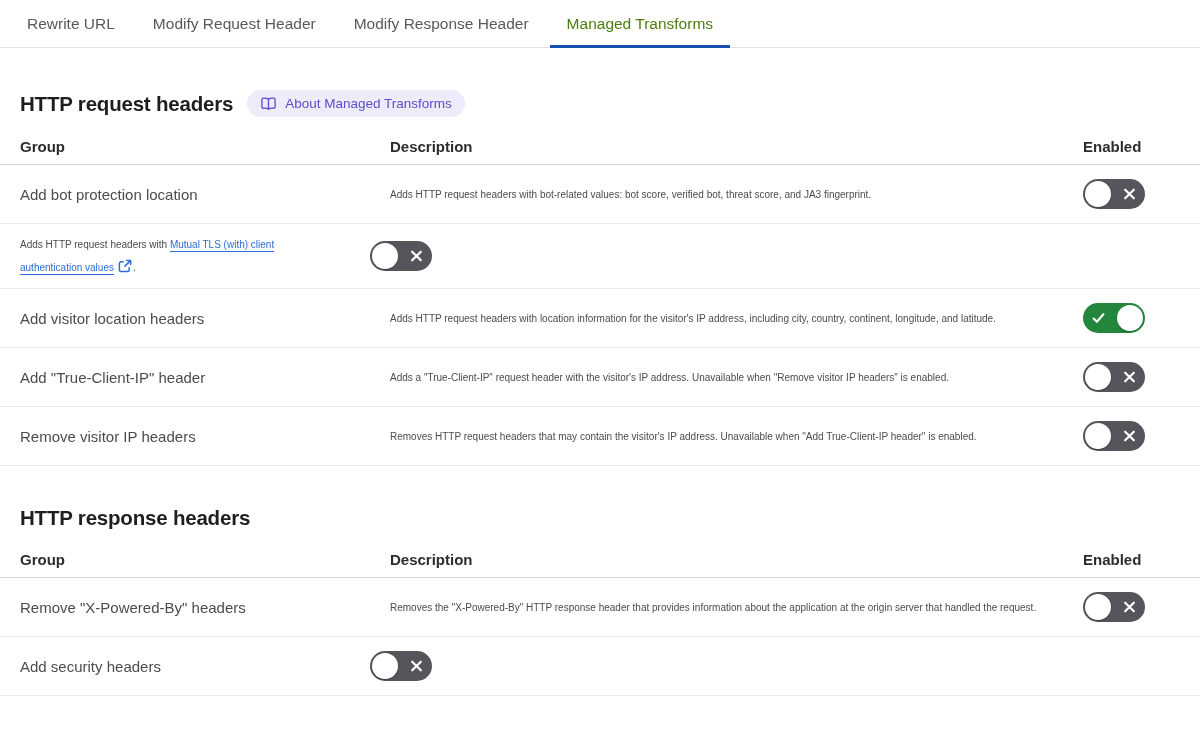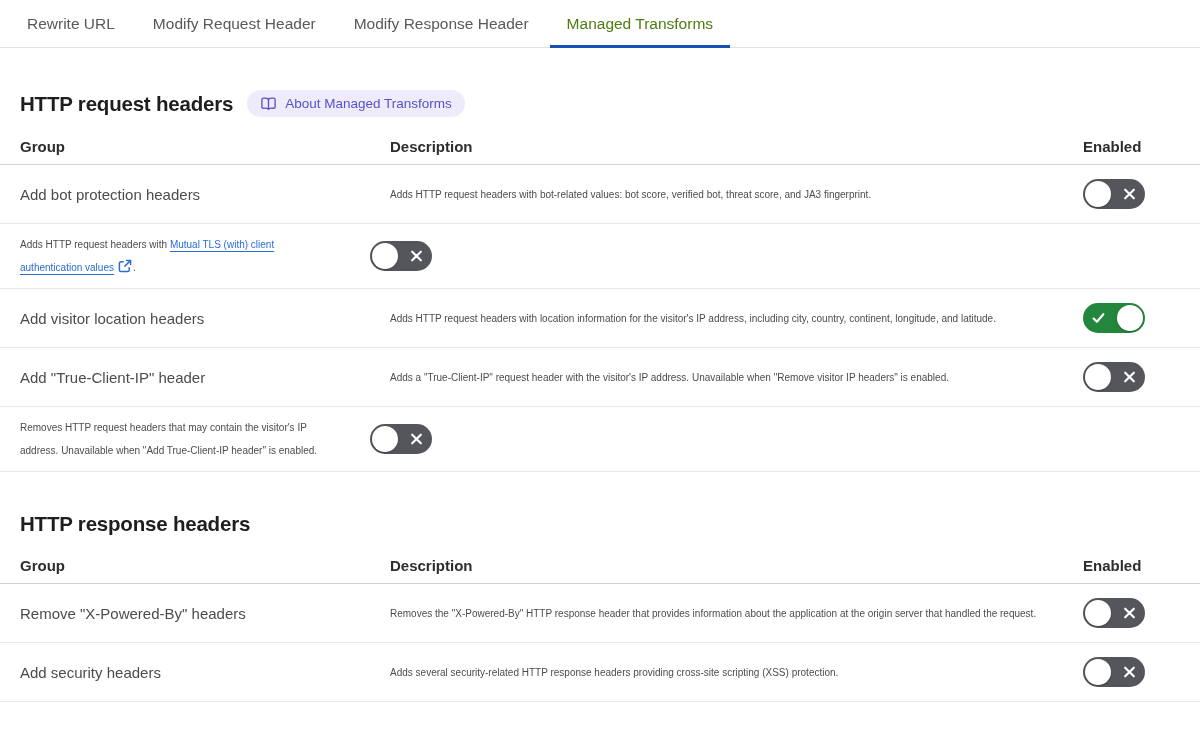--- a/index.html
+++ b/index.html
@@ -187,21 +187,21 @@
 
     <div class="thead">
       <div class="hcell cg">Group</div>
       <div class="hcell cd">Description</div>
       <div class="hcell ce">Enabled</div>
     </div>
 
     <div class="tbody">
 
         <div class="trow">
-          <div class="cell-group">Add bot protection headers</div>
+          <div class="cell-group">Add bot protection location</div>
           <div class="cell-desc">Adds HTTP request headers with bot-related values: bot score, verified bot, threat score, and JA3 fingerprint.</div>
           <div class="cell-toggle">
             <button class="toggle" role="switch" aria-checked="false">
 
               <svg class="mark xmark" width="13" height="13" viewBox="0 0 12 12" fill="none">
                 <path d="M2 2 L10 10 M10 2 L2 10" stroke="#fff" stroke-width="2" stroke-linecap="round"></path>
               </svg>
               <span class="knob"></span>
             </button>
           </div>
@@ -246,20 +246,21 @@
 
               <svg class="mark xmark" width="13" height="13" viewBox="0 0 12 12" fill="none">
                 <path d="M2 2 L10 10 M10 2 L2 10" stroke="#fff" stroke-width="2" stroke-linecap="round"></path>
               </svg>
               <span class="knob"></span>
             </button>
           </div>
         </div>
 
         <div class="trow">
+          <div class="cell-group">Remove visitor IP headers</div>
           <div class="cell-desc">Removes HTTP request headers that may contain the visitor's IP address. Unavailable when "Add True-Client-IP header" is enabled.</div>
           <div class="cell-toggle">
             <button class="toggle" role="switch" aria-checked="false">
 
               <svg class="mark xmark" width="13" height="13" viewBox="0 0 12 12" fill="none">
                 <path d="M2 2 L10 10 M10 2 L2 10" stroke="#fff" stroke-width="2" stroke-linecap="round"></path>
               </svg>
               <span class="knob"></span>
             </button>
           </div>
@@ -290,21 +291,20 @@
               <svg class="mark xmark" width="13" height="13" viewBox="0 0 12 12" fill="none">
                 <path d="M2 2 L10 10 M10 2 L2 10" stroke="#fff" stroke-width="2" stroke-linecap="round"></path>
               </svg>
               <span class="knob"></span>
             </button>
           </div>
         </div>
 
         <div class="trow">
           <div class="cell-group">Add security headers</div>
-          <div class="cell-desc">Adds several security-related HTTP response headers providing cross-site scripting (XSS) protection.</div>
           <div class="cell-toggle">
             <button class="toggle" role="switch" aria-checked="false">
 
               <svg class="mark xmark" width="13" height="13" viewBox="0 0 12 12" fill="none">
                 <path d="M2 2 L10 10 M10 2 L2 10" stroke="#fff" stroke-width="2" stroke-linecap="round"></path>
               </svg>
               <span class="knob"></span>
             </button>
           </div>
         </div>

